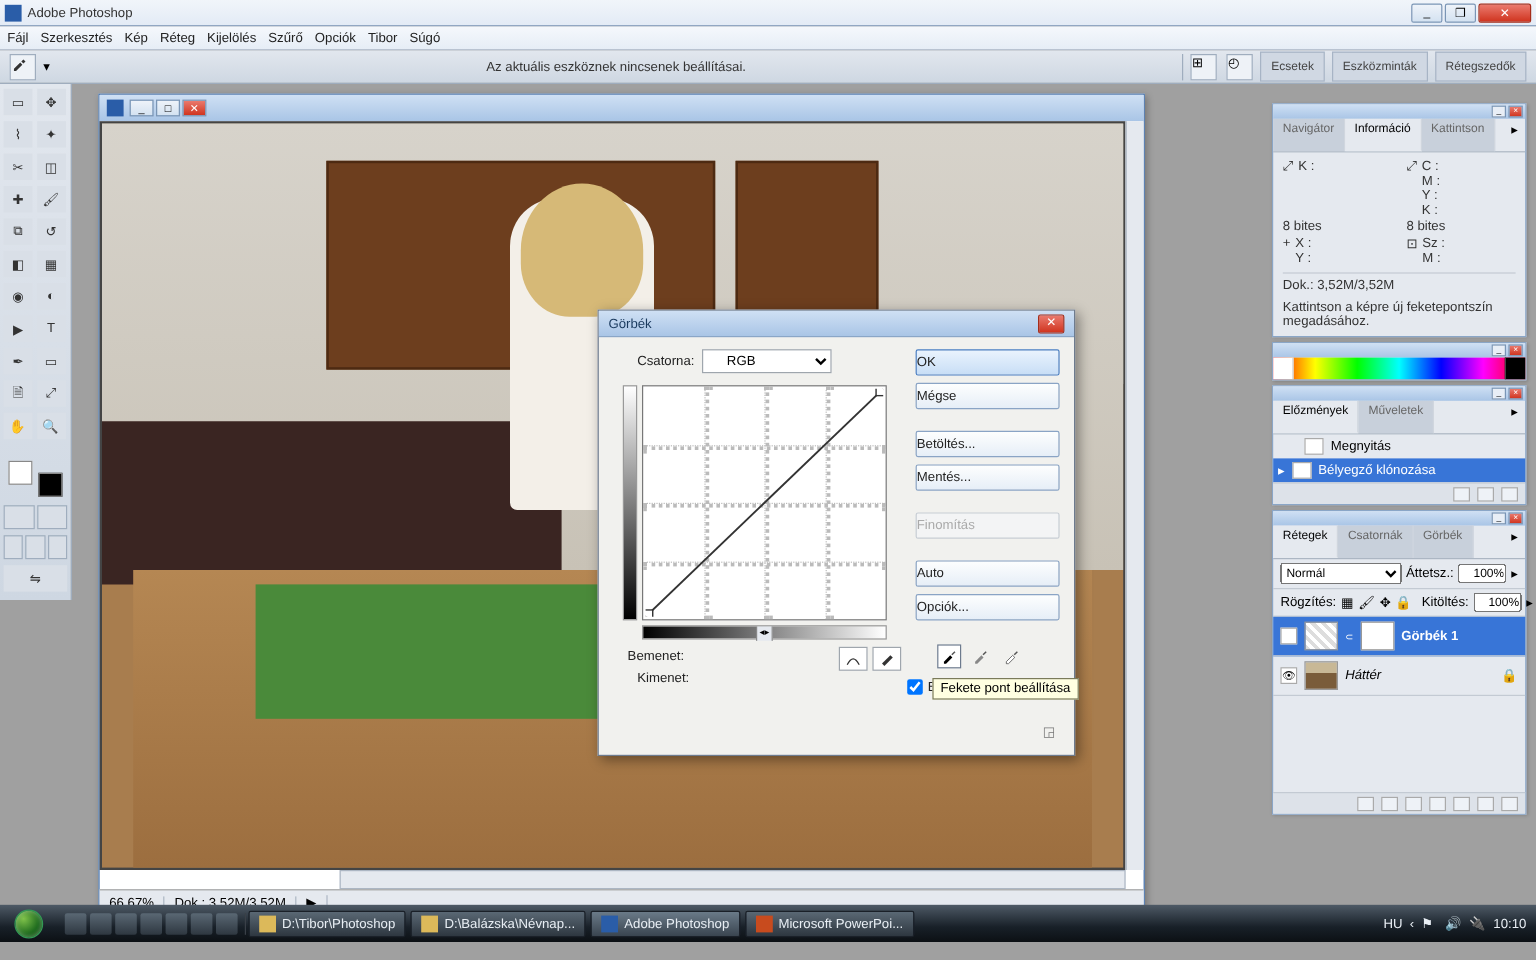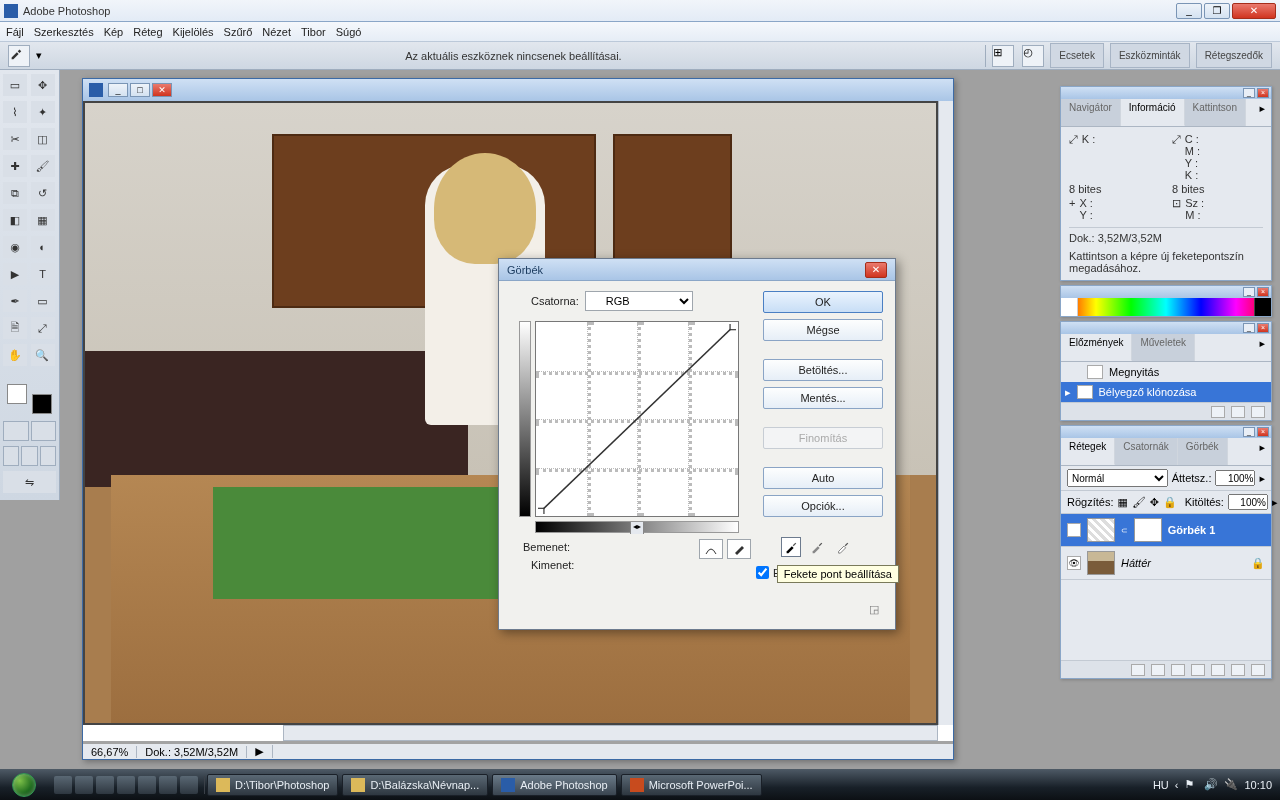--- a/index.html
+++ b/index.html
@@ -46,21 +46,21 @@
 .docwin .canvas-wrap { position: absolute; top: 22px; left: 0; right: 15px; bottom: 34px; background: #444; overflow: hidden; }
 .docwin .canvas { position: absolute; left: 2px; top: 2px; right: 2px; bottom: 2px; background: linear-gradient(#cdbfa5 0%, #cdbfa5 35%, #7a5c3a 35%, #7a5c3a 60%, #a87d4e 60%, #a87d4e 100%); }
 .docwin .photo-sky { position: absolute; left:0; top:0; right:0; height: 60%; background: linear-gradient(#d7d3cb, #c8c2b6); }
 .docwin .photo-shelf { position: absolute; left: 22%; top: 5%; width: 38%; height: 28%; background: #6d3e1e; border: 2px solid #4d2a12; }
 .docwin .photo-shelf2 { position: absolute; left: 62%; top: 5%; width: 14%; height: 28%; background: #6d3e1e; border: 2px solid #4d2a12; }
 .docwin .photo-kid { position: absolute; left: 40%; top: 10%; width: 14%; height: 42%; background: #f3efe8; border-radius: 40px 40px 6px 6px; }
 .docwin .photo-hair { position: absolute; left: 41%; top: 8%; width: 12%; height: 18%; background: #d6b977; border-radius: 50% 50% 40% 40%; }
 .docwin .photo-sofa { position: absolute; left: 0; top: 40%; width: 45%; height: 22%; background: #3a2522; border-radius: 0 30px 0 0; }
 .docwin .photo-table { position: absolute; left: 3%; top: 60%; right: 3%; bottom: 0; background: linear-gradient(#b58753, #9c6e3f); }
 .docwin .photo-lego { position: absolute; left: 15%; top: 62%; width: 40%; height: 18%; background: #4a8a3a; }
-.docwin .statusbar { position: absolute; left: 0; right: 0; bottom: 0; height: 18px; background: #e5e9ef; border-top: 3px solid #a3a3a3; display: flex; align-items: center; font-size: 10px; }
+.docwin .statusbar { position: absolute; left: 0; right: 0; bottom: 0; height: 18px; background: #e5e9ef; border-top: 1px solid #a3a3a3; display: flex; align-items: flex-end; font-size: 10px; }
 .docwin .statusbar .cell { padding: 0 8px; border-right: 1px solid #acb6c3; }
 .docwin .hscroll { position: absolute; left: 200px; right: 15px; bottom: 18px; height: 16px; background: #e5e9ef; border: 1px solid #acb6c3; }
 .docwin .vscroll { position: absolute; top: 22px; right: 0; bottom: 34px; width: 15px; background: #e5e9ef; border-left: 1px solid #acb6c3; }
 
 
 .dialog { position: absolute; left: 498px; top: 258px; width: 398px; height: 372px; background: #f1f1ee; border: 1px solid #6d7b8e; box-shadow: 3px 3px 10px rgba(0,0,0,.4); }
 .dialog .dlg-hdr { height: 22px; background: linear-gradient(#cfe0f4,#a9c5e6); display: flex; align-items: center; padding: 0 8px; border-bottom: 1px solid #8aa6c7; }
 .dialog .dlg-hdr .dlg-title { flex: 1; color: #1a3a5e; font-size: 11px; }
 .dialog .dlg-close { width: 22px; height: 16px; background: linear-gradient(#ea7a6e,#d0341f); color: #fff; border: 1px solid #a52d1a; text-align: center; line-height: 14px; font-size: 10px; border-radius: 2px; }
 .dialog .dlg-body { padding: 10px 12px; position: relative; height: calc(100% - 22px); }
@@ -76,21 +76,21 @@
 .dialog .gh { left:0; right:0; border-top-width:1px; }
 .dialog .diag { position: absolute; left: 2px; right: 2px; top: 2px; bottom: 2px; }
 .dialog .diag svg { width: 100%; height: 100%; }
 .dialog .xgrad { position: absolute; left: 36px; top: 240px; width: 204px; height: 12px; background: linear-gradient(90deg,#000,#fff); border: 1px solid #999; }
 .dialog .xgrad .handle { position: absolute; left: 50%; top: 0; transform: translateX(-50%); width: 14px; height: 12px; background: #e5e9ef; border-left: 1px solid #888; border-right: 1px solid #888; font-size: 8px; text-align: center; }
 .dialog .io { position: absolute; left: 24px; top: 260px; }
 .dialog .io div { margin-bottom: 6px; }
 .dialog .pencil-toggle { position: absolute; left: 200px; top: 258px; display: flex; gap: 4px; }
 .dialog .pencil-toggle .pt { width: 24px; height: 20px; border: 1px solid #9fa6ad; background: #fff; display: flex; align-items: center; justify-content: center; }
 .dialog .right-col { position: absolute; right: 12px; top: 10px; width: 120px; display: flex; flex-direction: column; gap: 6px; }
-.dialog .btn { height: 22px; border: 1px solid #8aa4c5; background: linear-gradient(#fdfefe,#e6eef7); border-radius: 2px; text-align: center; line-height: 20px; color: #222; }
+.dialog .btn { height: 22px; border: 1px solid #8aa4c5; background: linear-gradient(#fdfefe,#e6eef7); border-radius: 2px; line-height: 20px; color: #222; }
 .dialog .btn.primary { background: linear-gradient(#eaf3fd,#c8def6); border-color: #4a7fc3; }
 .dialog .btn.disabled { color: #aaa; border-color: #c7cdd4; background: #f3f4f5; }
 .dialog .pickers { position: absolute; right: 42px; bottom: 72px; display: flex; gap: 6px; }
 .dialog .pk { width: 20px; height: 20px; border: 1px solid transparent; display: flex; align-items: center; justify-content: center; }
 .dialog .pk.active { border: 1px solid #6d7b8e; background: #fff; }
 .dialog .preview-chk { position: absolute; right: 106px; bottom: 50px; display: flex; align-items: center; gap: 4px; }
 .dialog .tooltip { position: absolute; right: -4px; bottom: 46px; background: #ffffe1; border: 1px solid #7a7a5a; padding: 2px 6px; font-size: 11px; white-space: nowrap; }
 .dialog .resize-ic { position: absolute; right: 10px; bottom: 10px; width: 16px; height: 16px; color: #777; }
 
 
@@ -122,21 +122,21 @@
 .layer-item { display: flex; align-items: center; gap: 6px; padding: 4px 6px; border-bottom: 1px solid #c3cad3; }
 .layer-item.active { background: #3875d7; color: #fff; }
 .layer-item .eye { width: 14px; height: 14px; border: 1px solid #aaa; background: #fff; text-align: center; font-size: 9px; line-height: 12px; }
 .layer-item .lthumb { width: 28px; height: 24px; background: #ddd; border: 1px solid #999; }
 .layer-item .lmask { width: 28px; height: 24px; background: #fff; border: 1px solid #999; }
 .layer-ctrls { display: flex; align-items: center; gap: 4px; padding: 3px 6px; border-bottom: 1px solid #c3cad3; font-size: 10px; }
 .layer-ctrls select { height: 18px; font-size: 10px; flex: 1; }
 .layer-ctrls input { width: 40px; height: 16px; font-size: 10px; text-align: right; }
 
 
-.taskbar { position: absolute; left: 0; right: 0; bottom: 0; height: 31px; background: linear-gradient(#4e5a66, #182028 60%, #0c1014); display: flex; align-items: center; }
+.taskbar { position: absolute; left: 0; right: 0; bottom: 15px; height: 31px; background: linear-gradient(#4e5a66, #182028 60%, #0c1014); display: flex; align-items: center; }
 .startbtn { width: 48px; height: 28px; display: flex; align-items: center; justify-content: center; }
 .startbtn .orb { width: 24px; height: 24px; border-radius: 50%; background: radial-gradient(circle at 30% 30%, #7fc24a, #1e6b1e 60%, #0a3a0a); border: 1px solid #395; box-shadow: 0 0 4px rgba(255,255,255,.4) inset; }
 .taskbtn { height: 22px; margin: 0 2px; padding: 0 8px; background: linear-gradient(#5a6874, #2e3740); border: 1px solid #1a2028; border-radius: 2px; display: flex; align-items: center; gap: 5px; color: #e8eef4; font-size: 11px; }
 .taskbtn.active { background: linear-gradient(#6a7a88, #3a4550); }
 .taskbtn .tic { width: 14px; height: 14px; background: #c8a050; }
 .tray { margin-left: auto; display: flex; align-items: center; gap: 6px; padding: 0 8px; color: #e8eef4; font-size: 10px; }
 .tray .ti { width: 14px; height: 14px; }
 .tray .clock { font-size: 11px; }
 .ql { display: flex; gap: 3px; padding: 0 6px; border-right: 1px solid #3a4048; }
 .ql .qi { width: 18px; height: 18px; background: linear-gradient(#5a6874,#2e3740); border-radius: 2px; }
@@ -156,21 +156,21 @@
   </div>
 </div>
 
 <div class="menubar">
   <span>Fájl</span>
   <span>Szerkesztés</span>
   <span>Kép</span>
   <span>Réteg</span>
   <span>Kijelölés</span>
   <span>Szűrő</span>
-  <span>Nézet</span>
+  <span>Opciók</span>
   <span>Tibor</span>
   <span>Súgó</span>
 </div>
 
 <div class="optbar">
   <div class="tool-ic">
     <svg class="eyedrop-svg" viewBox="0 0 16 16">
         <path d="M3 13 L9 7 L11 9 L5 15 L3 15 Z M10 6 L12 4 L14 6 L12 8 Z" fill="#333"></path>
       </svg>
   </div>

